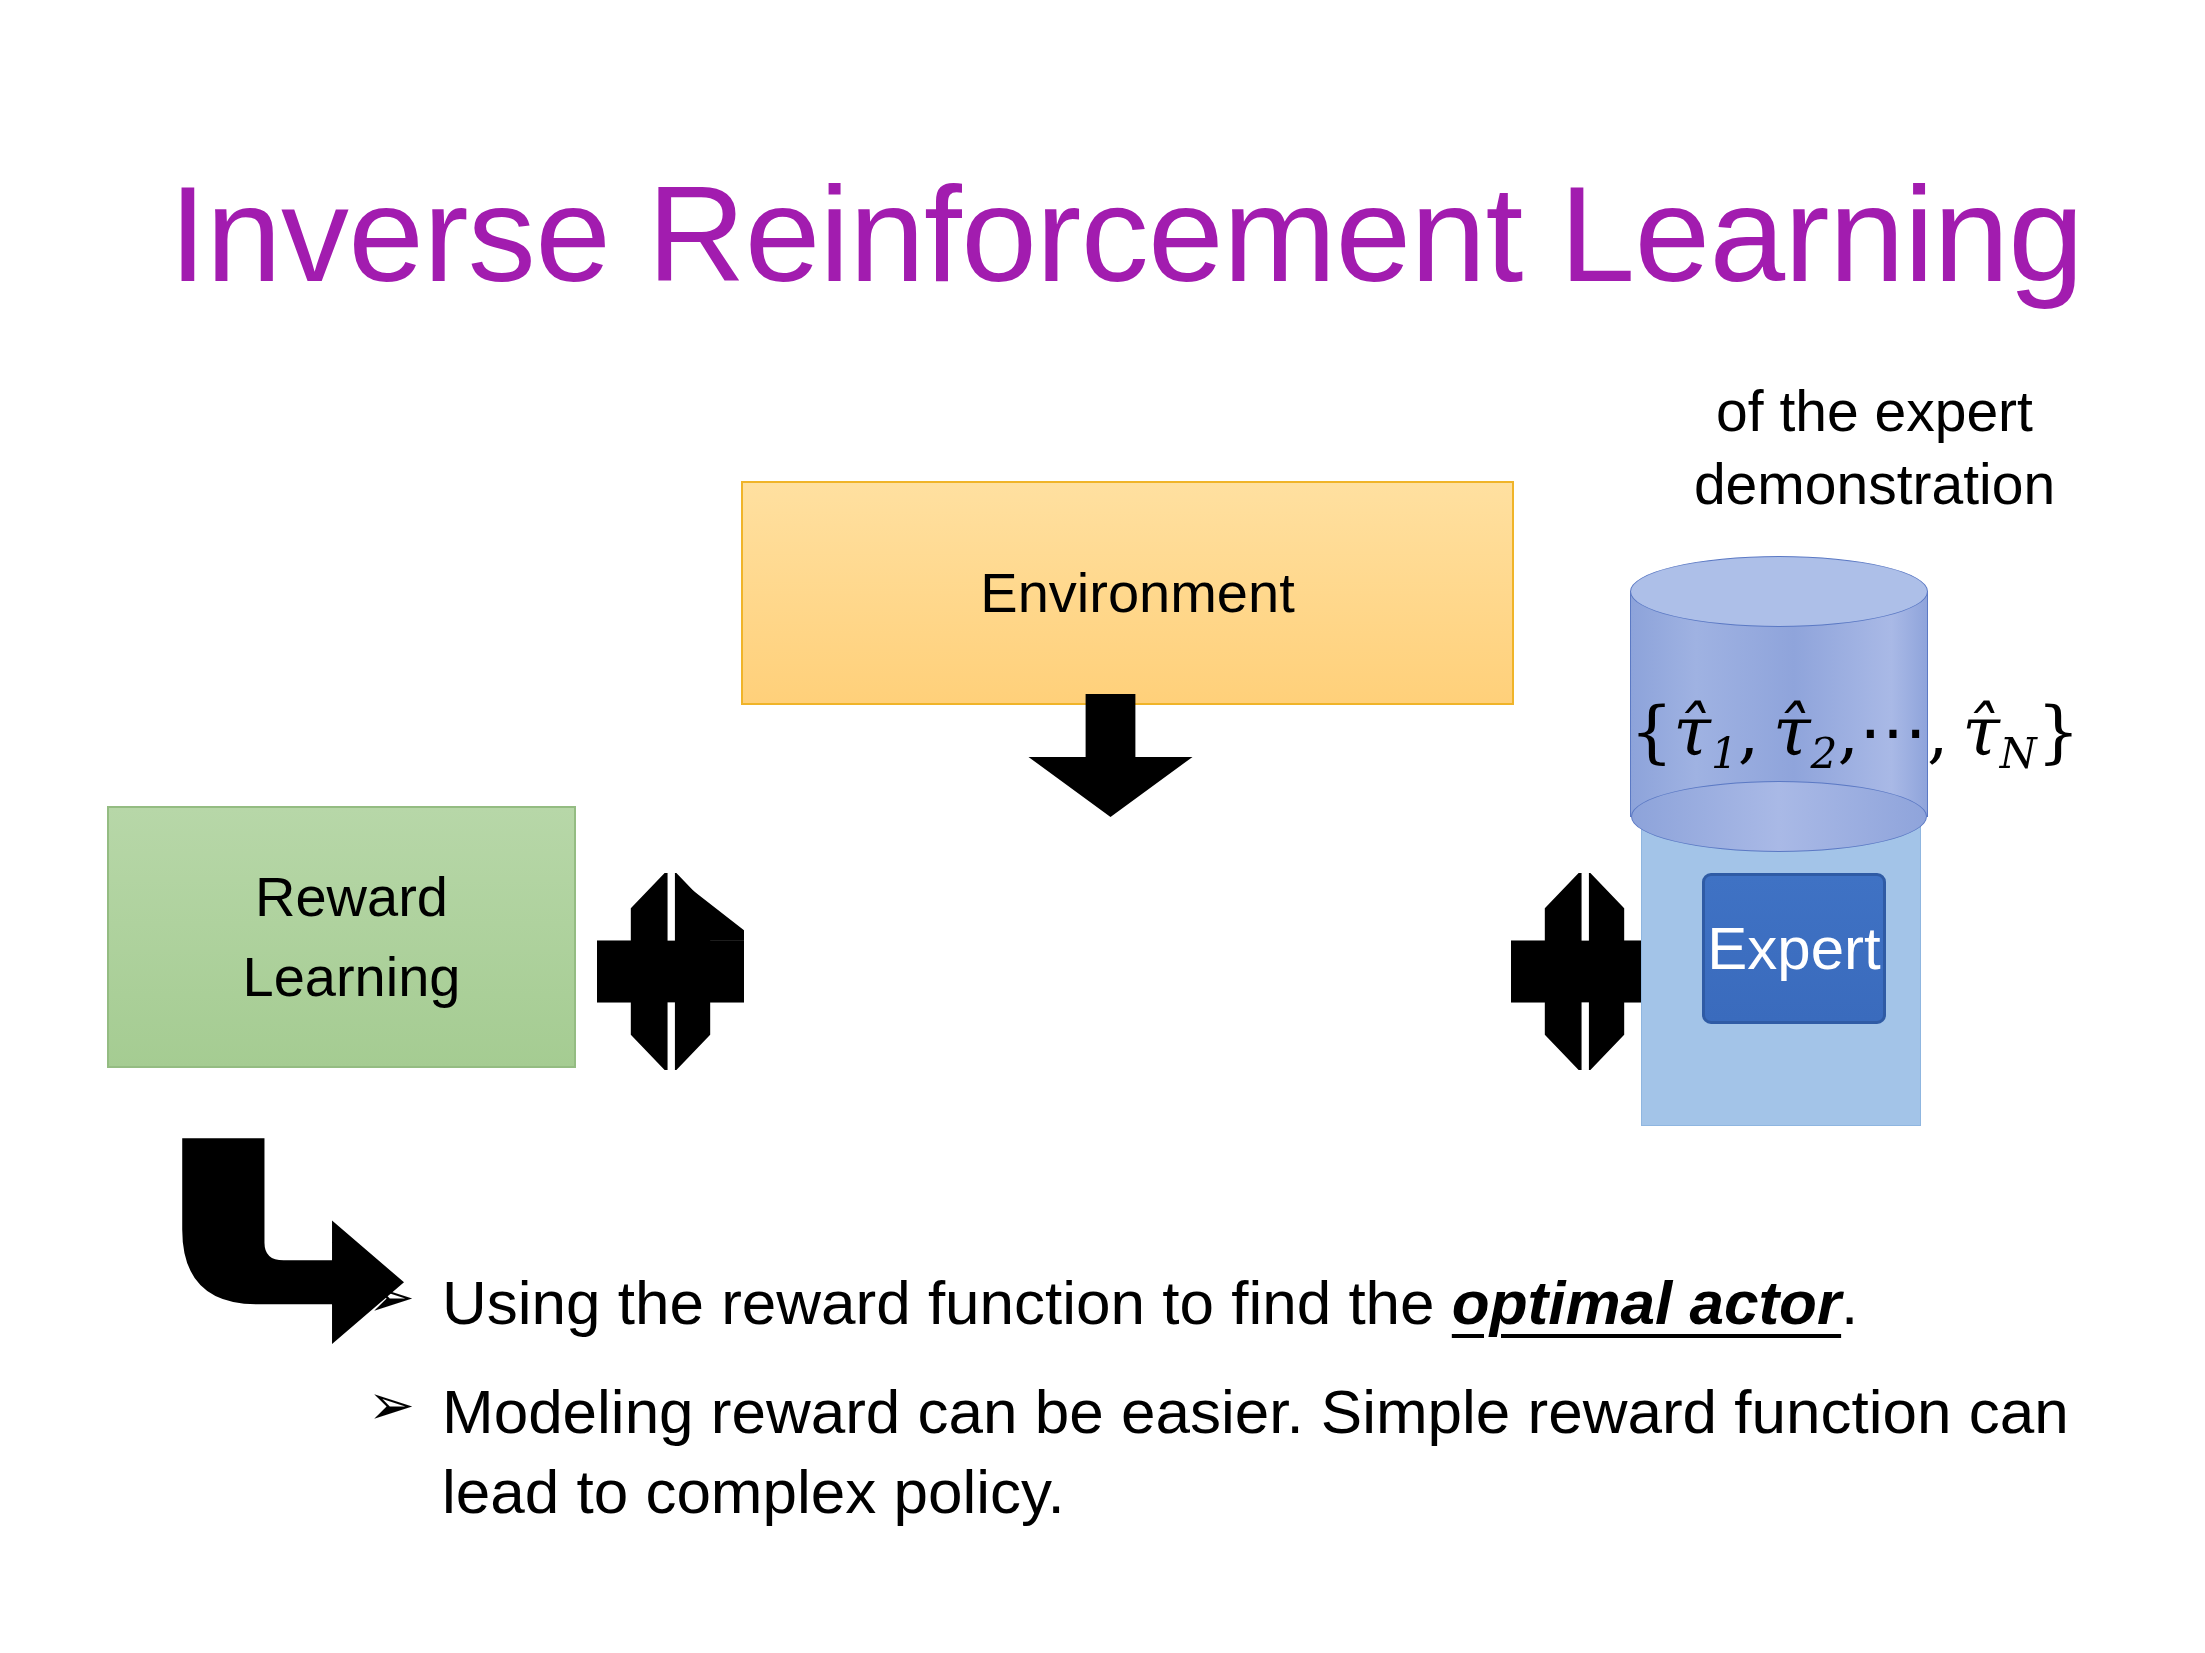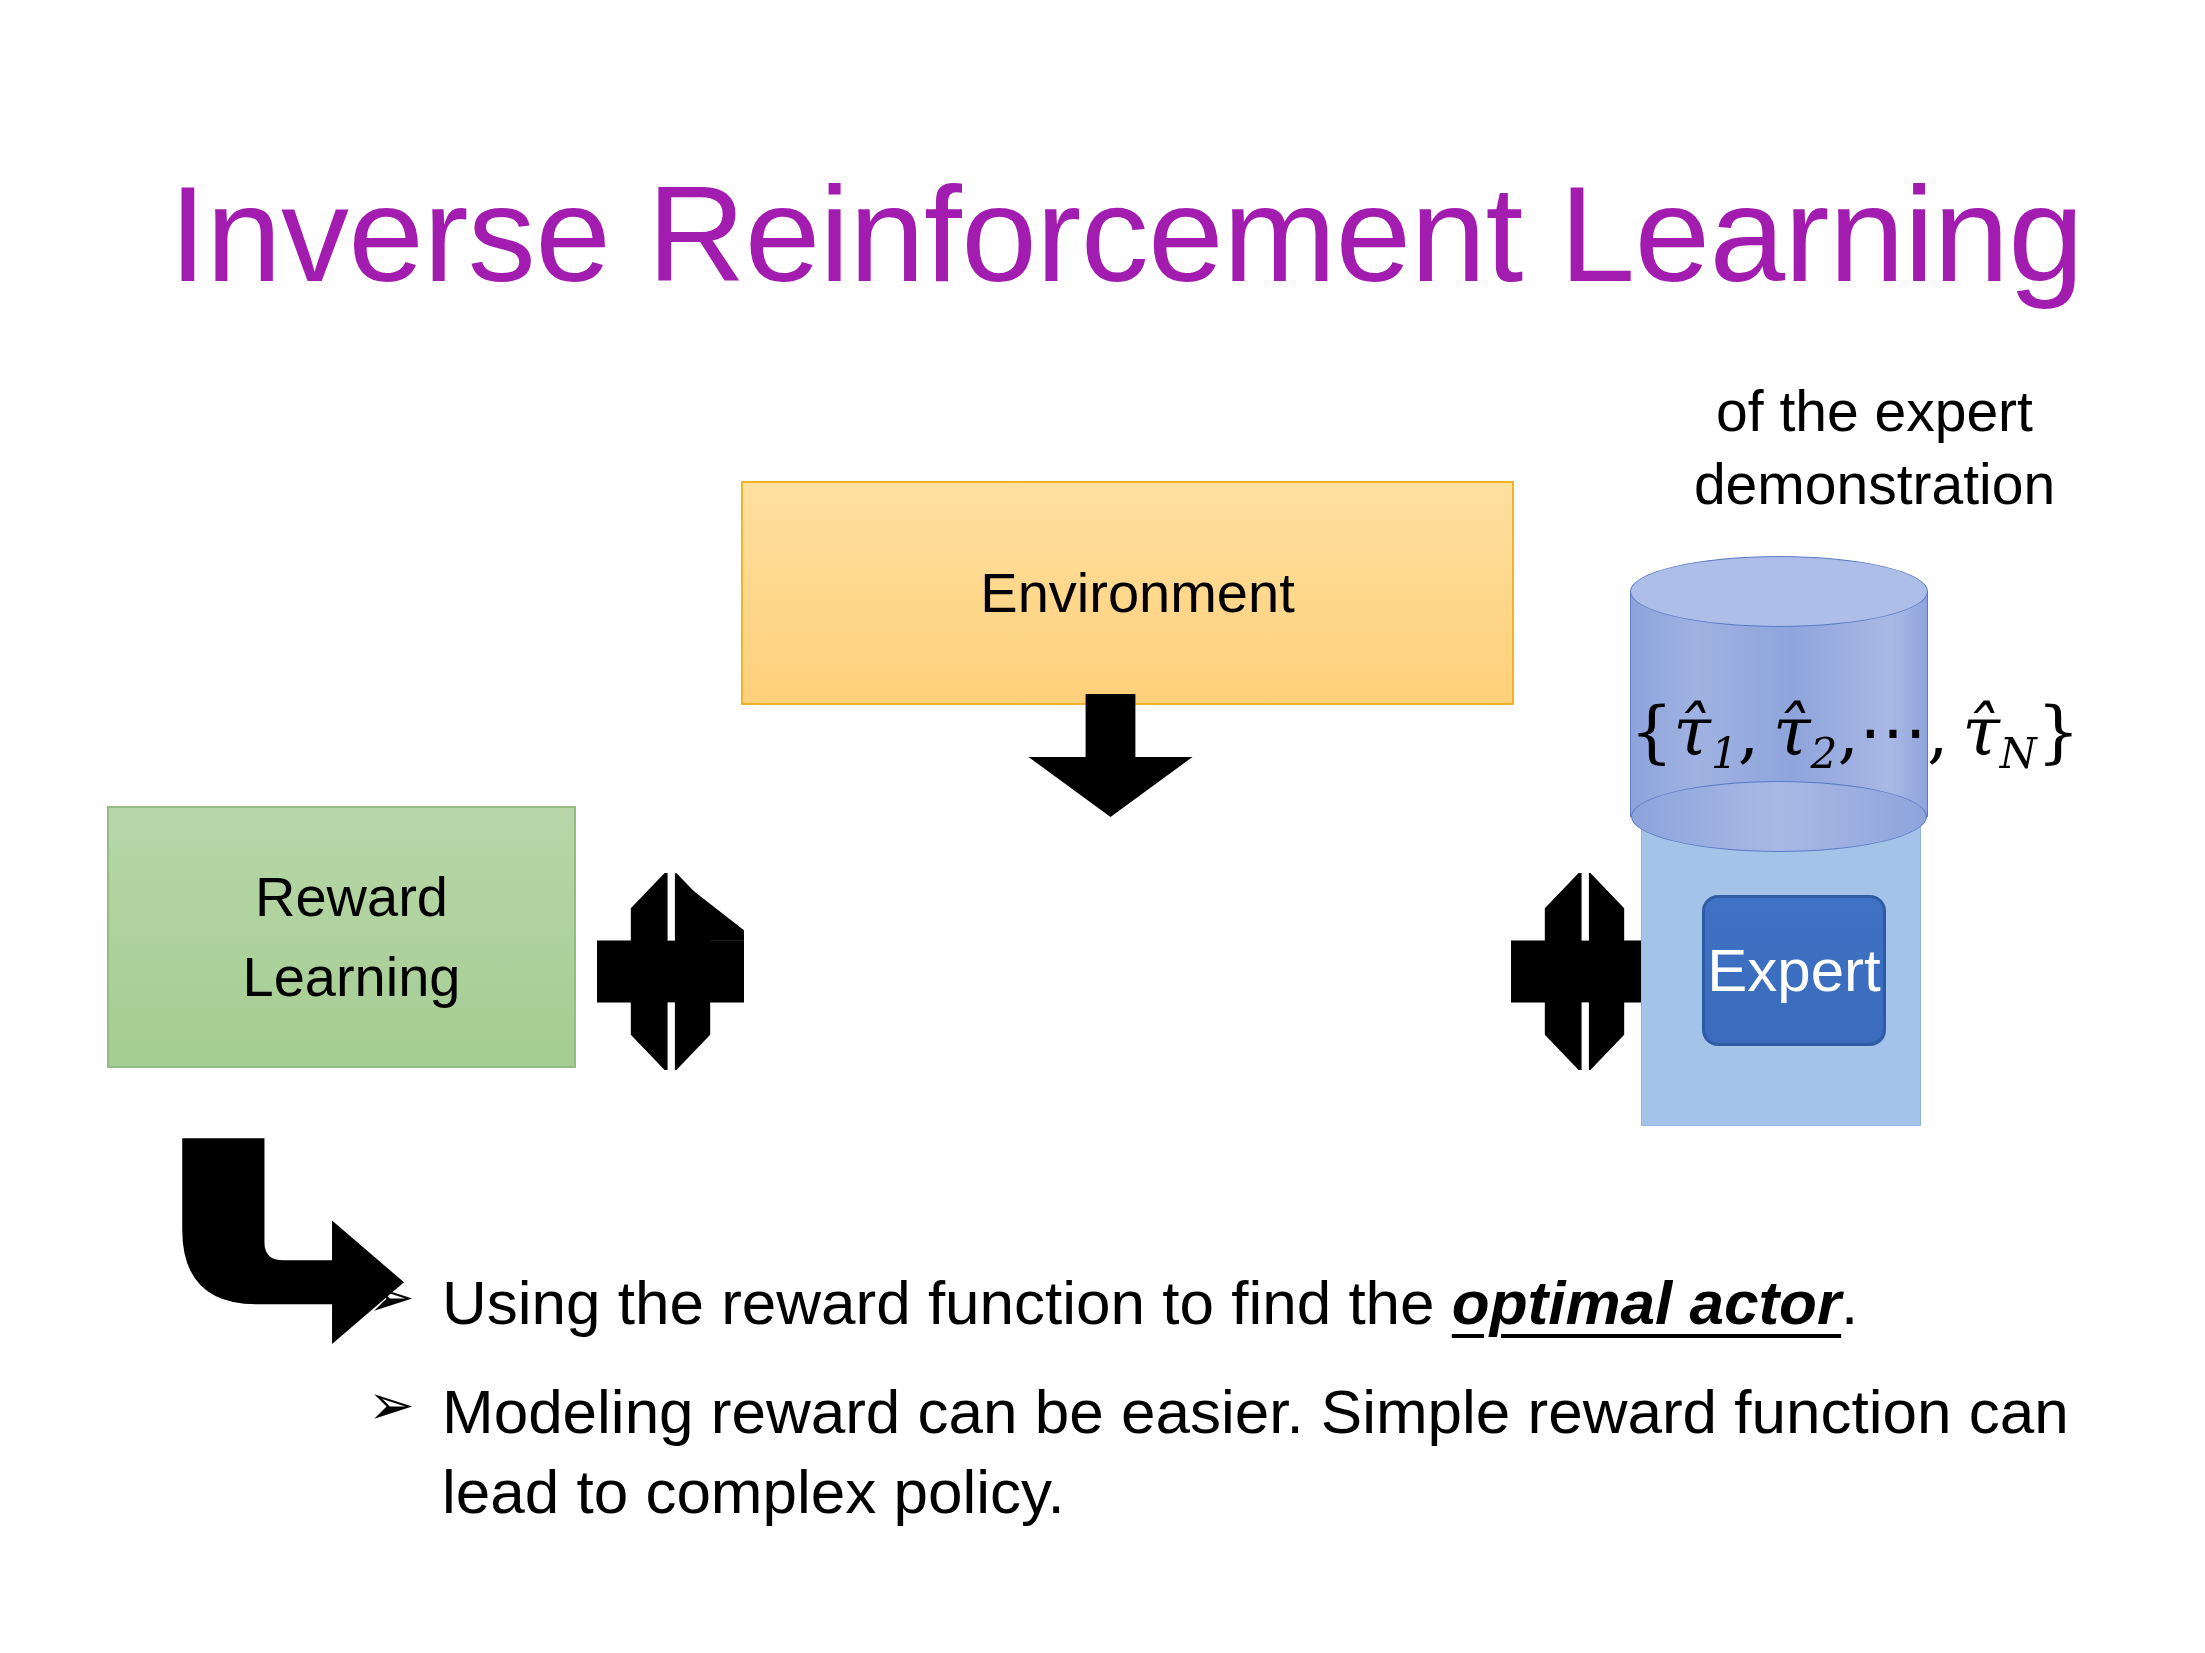--- a/index.html
+++ b/index.html
@@ -118,22 +118,22 @@
   .cyl-label .sub{
     font-size:0.62em;
     vertical-align:-0.30em;
     font-style:italic;
   }
   .cyl-label .up{font-style:italic;}
   .cyl-label .rm{font-style:normal;}
 
   .expert-btn{
     position:absolute;
-    left:1702px; top:895px; width:184px; height:151px;
-    border-radius:16px;
+    left:1702px; top:873px; width:184px; height:151px;
+    border-radius:9px;
     background:linear-gradient(180deg,#3F72C4 0%,#3A6BBD 100%);
     border:3.7px solid #2F5BA5;
     box-sizing:border-box;
     display:flex;align-items:center;justify-content:center;
     color:#ffffff;
     font-size:60px;
   }
 
   
   .arrow-svg{position:absolute;}

